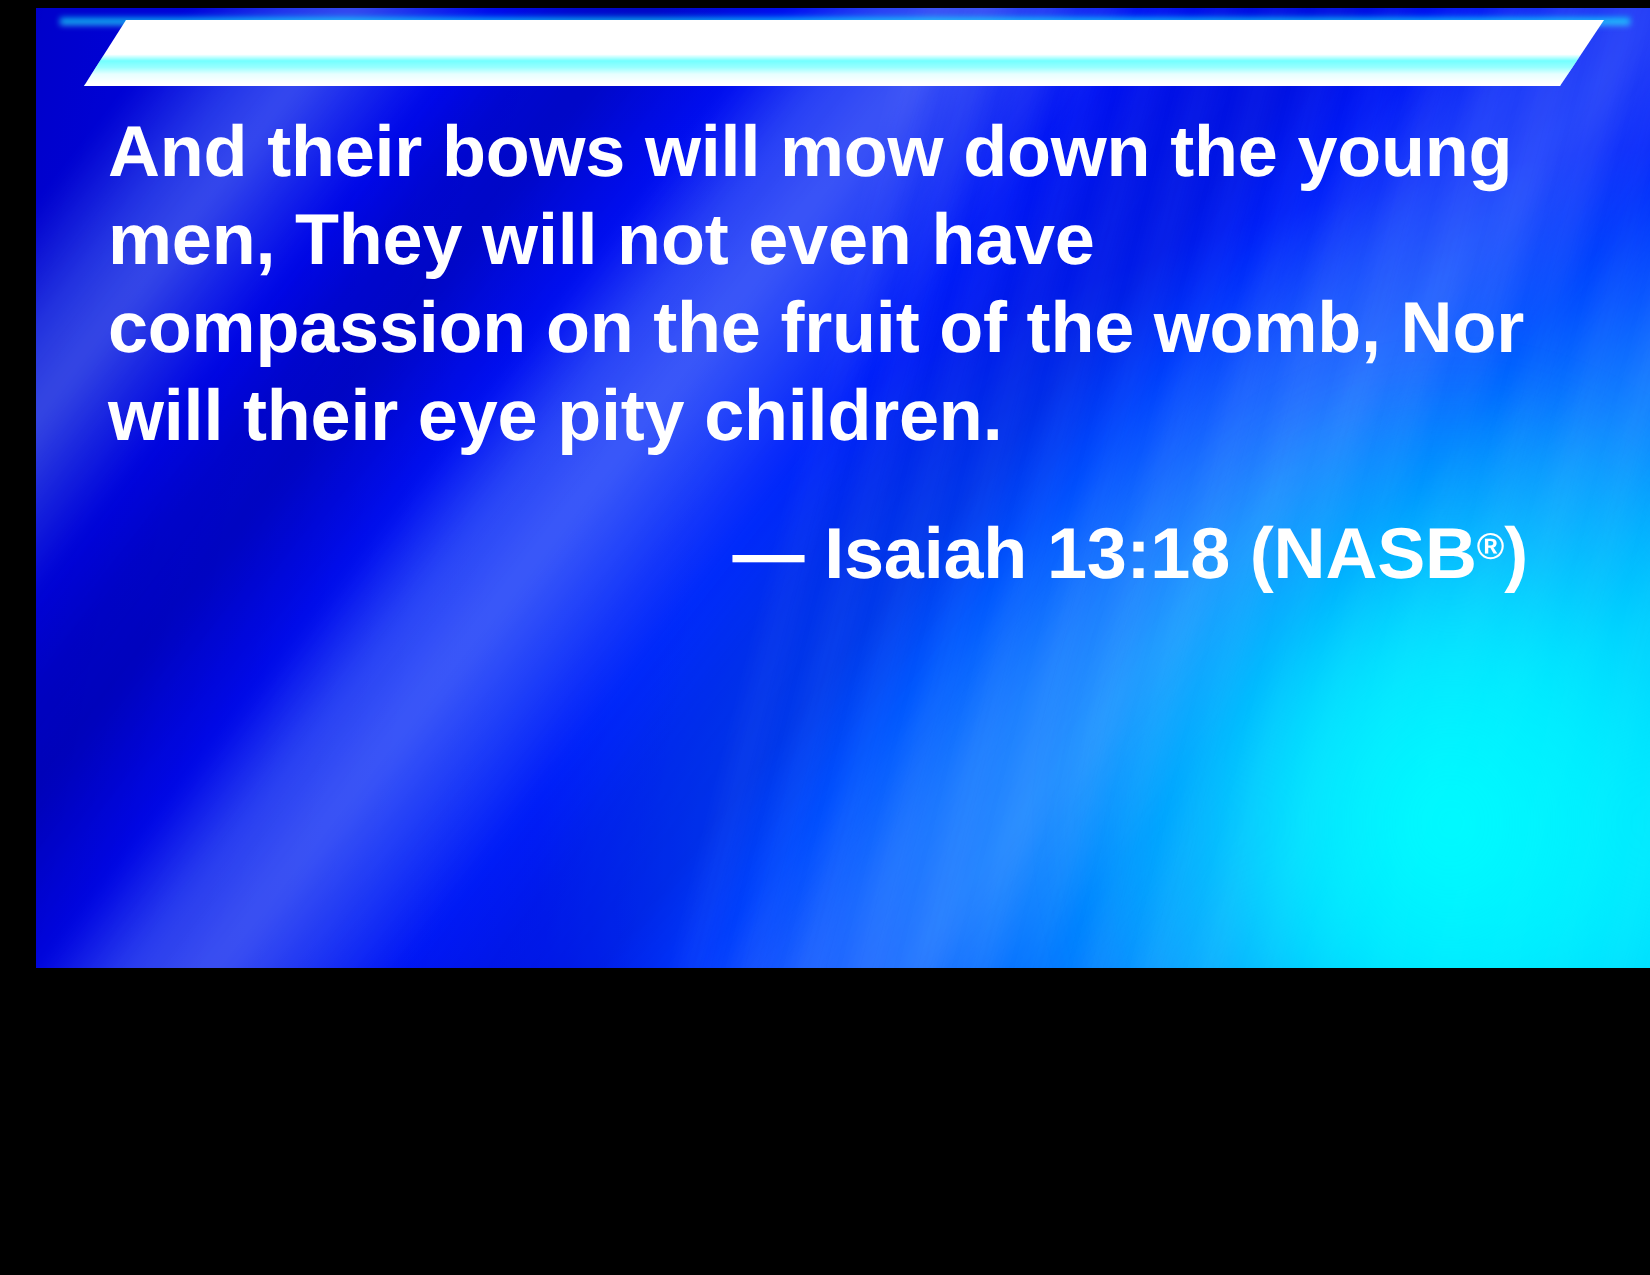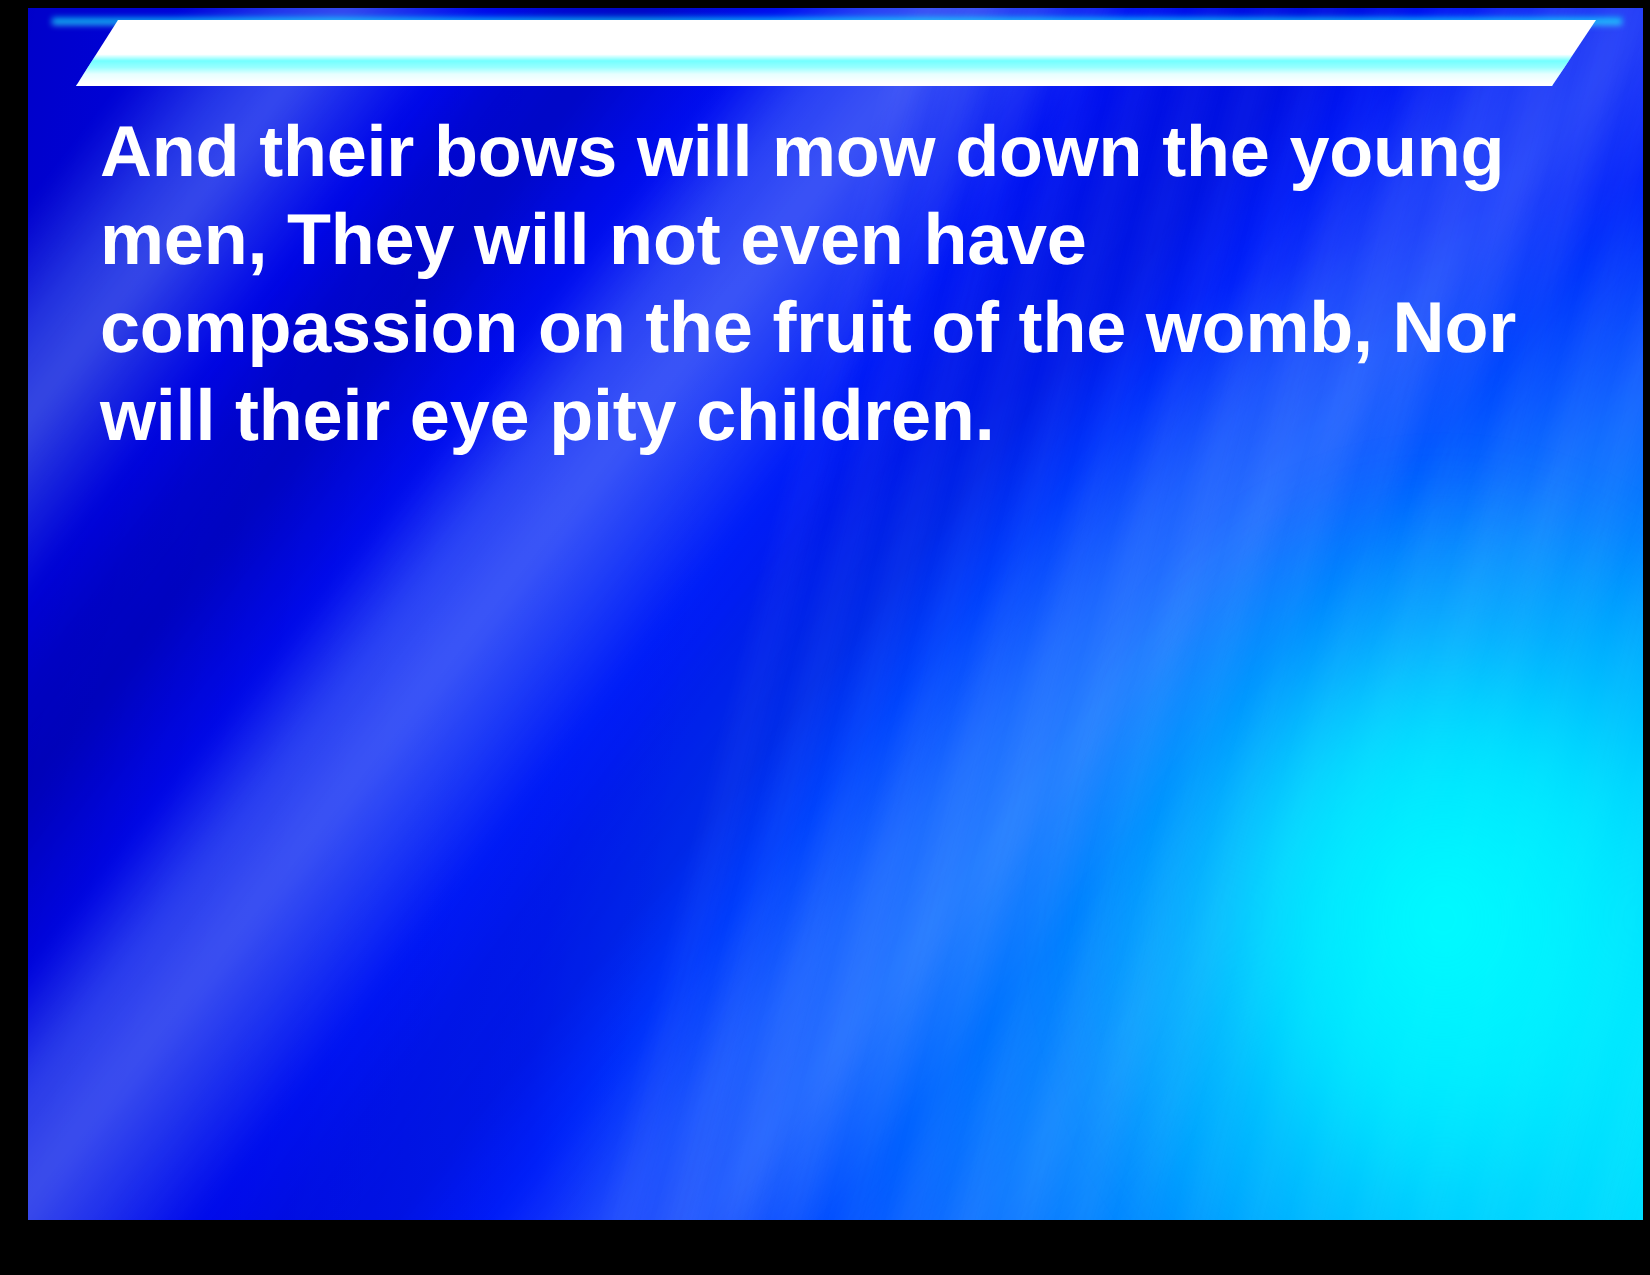--- a/index.html
+++ b/index.html
@@ -19,24 +19,24 @@
     position: relative;
     width: 1650px;
     height: 1275px;
     background: #000000;
     overflow: hidden;
   }
 
   
   #canvas {
     position: absolute;
-    left: 28px;
+    left: 36px;
     top: 8px;
     width: 1615px;
-    height: 1212px;
+    height: 960px;
     overflow: hidden;
     background: #be185d;
   }
 
   
   .bg-base {
     position: absolute;
     inset: 0;
     background:
       radial-gradient(150% 130% at 118% 88%,
@@ -206,16 +206,21 @@
     <div class="bloom-right"></div>
 
     <div id="top-bar-edge"></div>
 
     <div id="top-bar">
       <div id="top-bar-cyan"></div>
     </div>
 
     <div id="verse">
       <span id="verse-body">And their bows will mow down the young men, They will not even have compassion on the fruit of the womb, Nor will their eye pity children.</span>
+      <span id="attribution">
+        <span>—</span>
+        <span>Isaiah 13:18</span>
+        <span>(NASB</span><span class="rmark">®</span><span>)</span>
+      </span>
     </div>
 
   </div>
 </div>
 
 </body></html>

